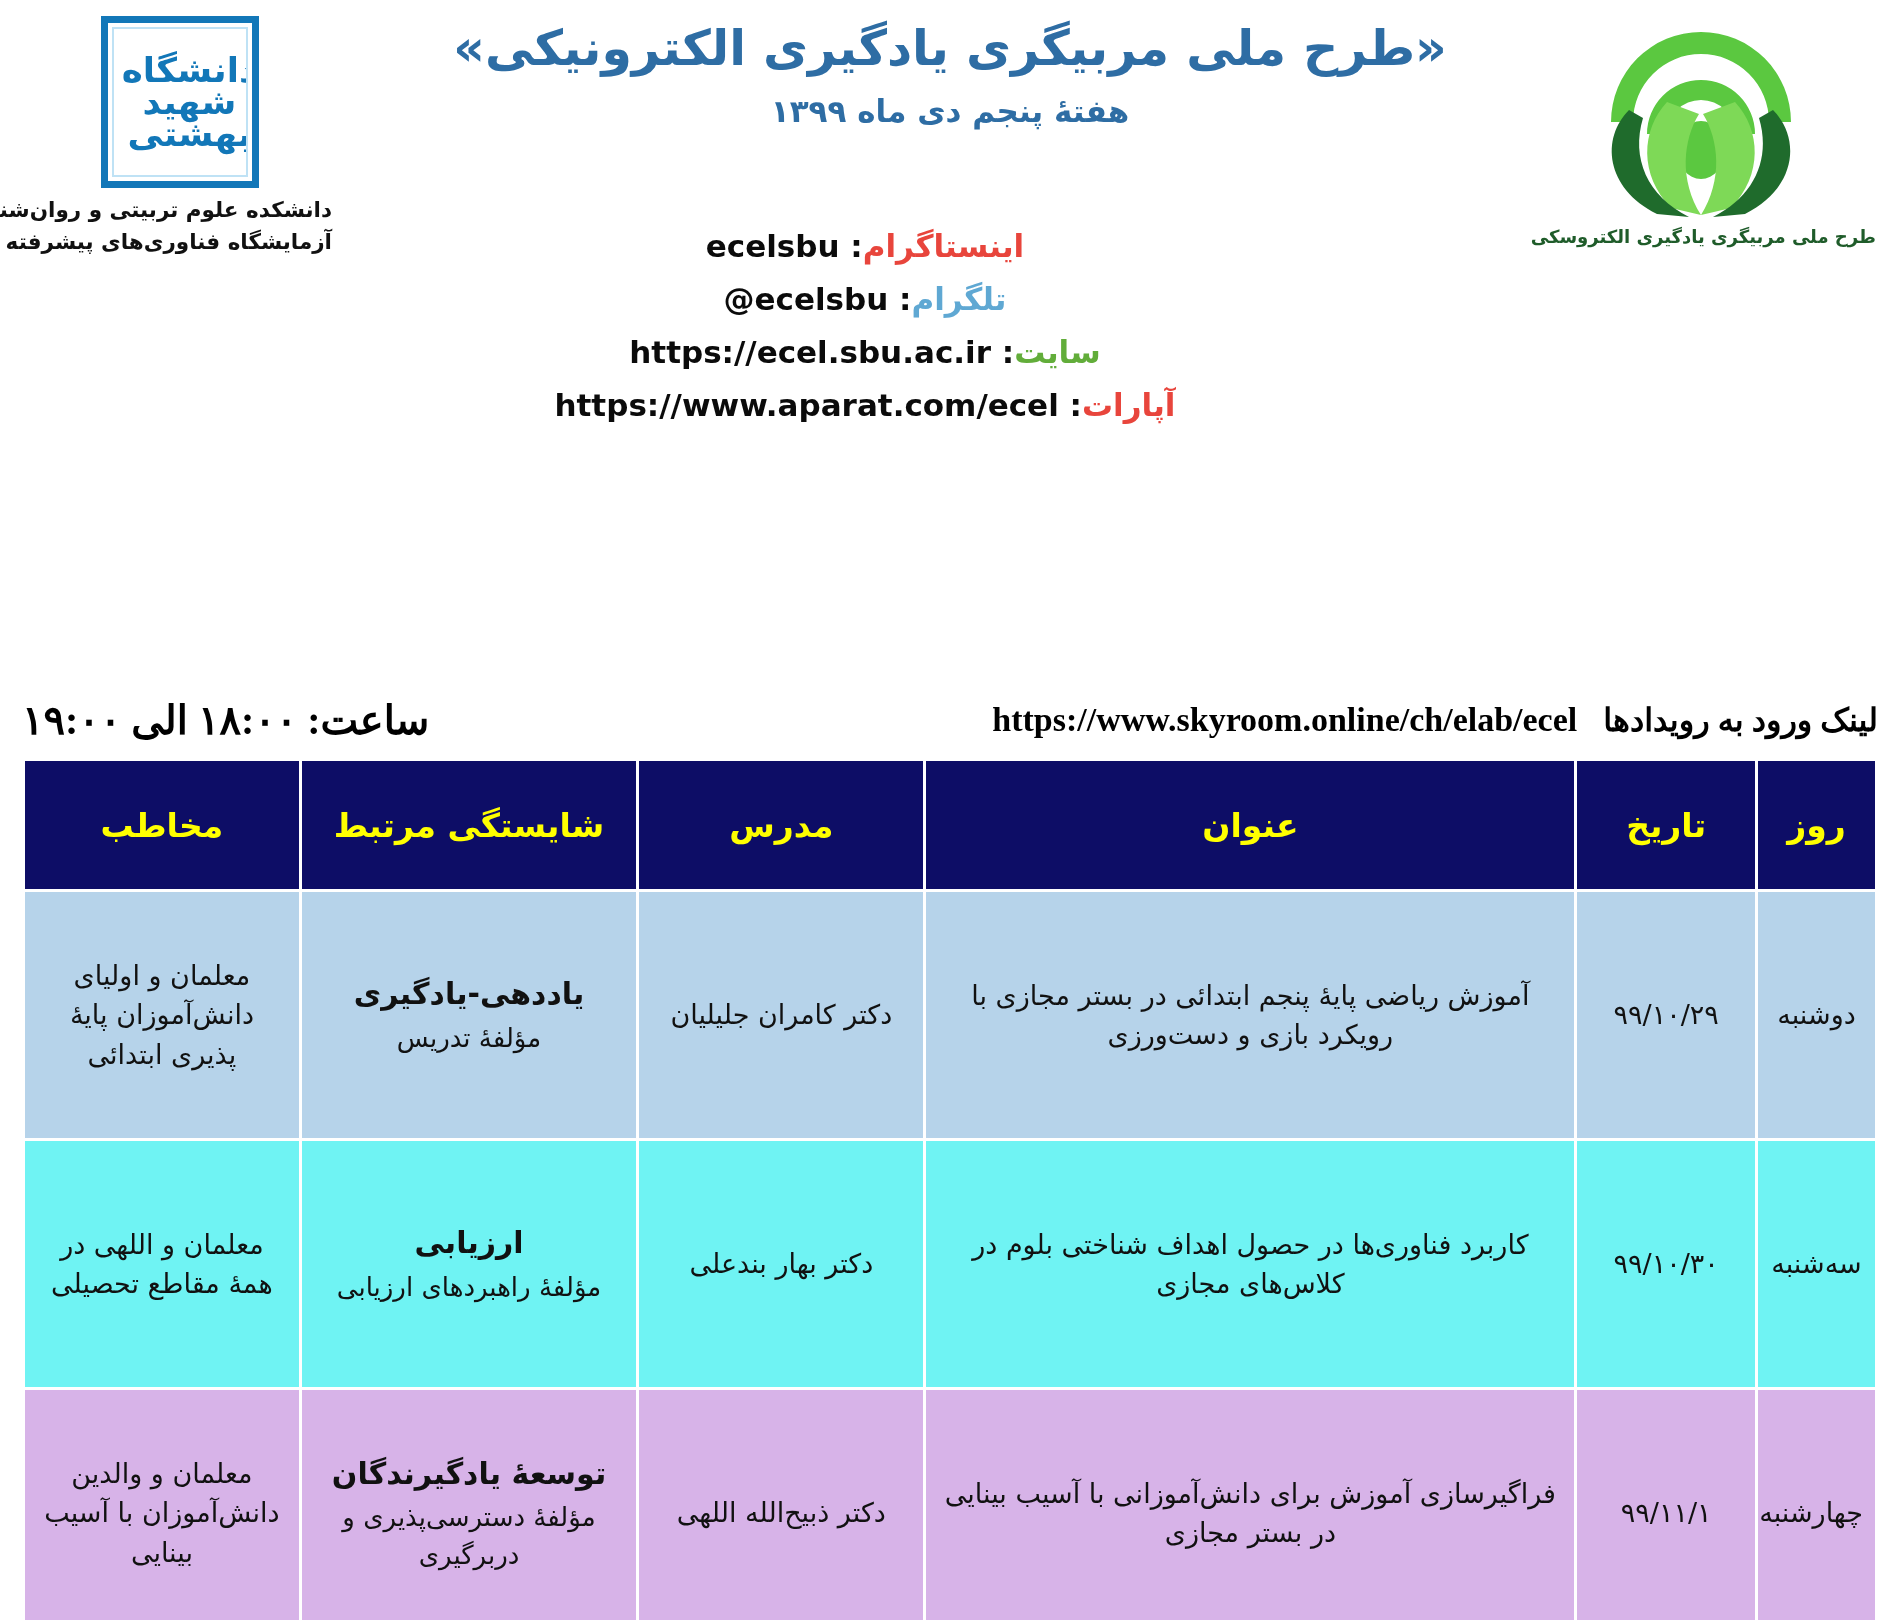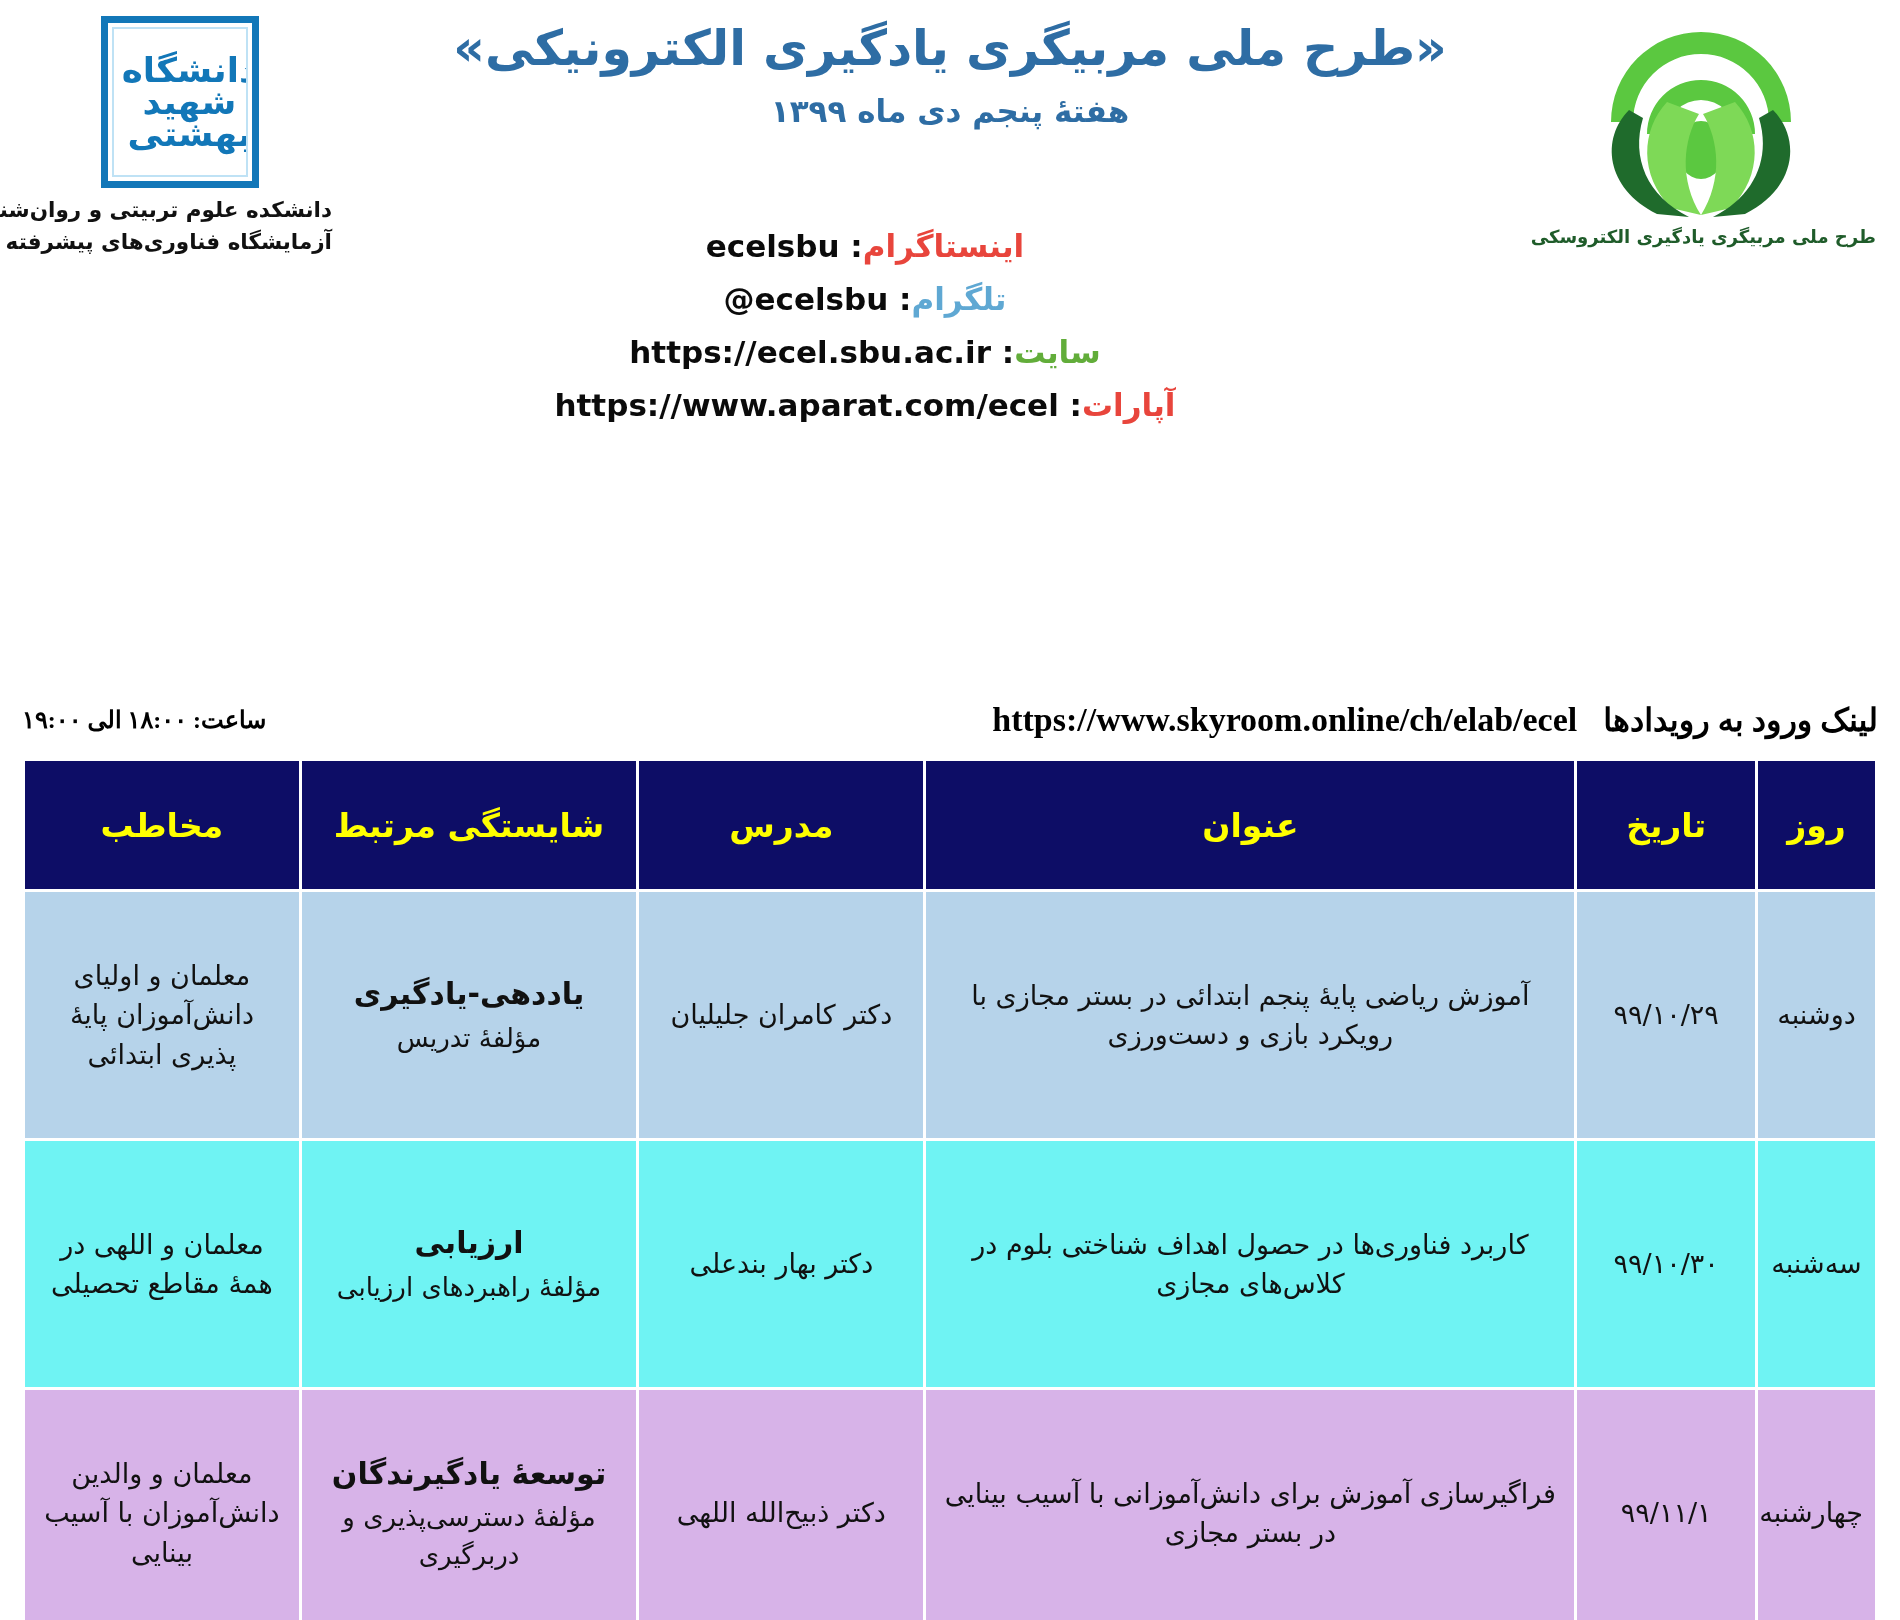--- a/index.html
+++ b/index.html
@@ -189,21 +189,21 @@
   }
   .info-link {
     font-size: 34px;
     font-weight: bold;
     color: #000;
     direction: ltr;
     unicode-bidi: embed;
     font-family: "Liberation Serif", "DejaVu Serif", serif;
   }
   .info-time {
-    font-size: 24px;
+    font-size: 40px;
     font-weight: bold;
     color: #000;
     white-space: nowrap;
   }
 
   
   .schedule-wrap {
     position: absolute;
     top: 758px;
     right: 22px;

